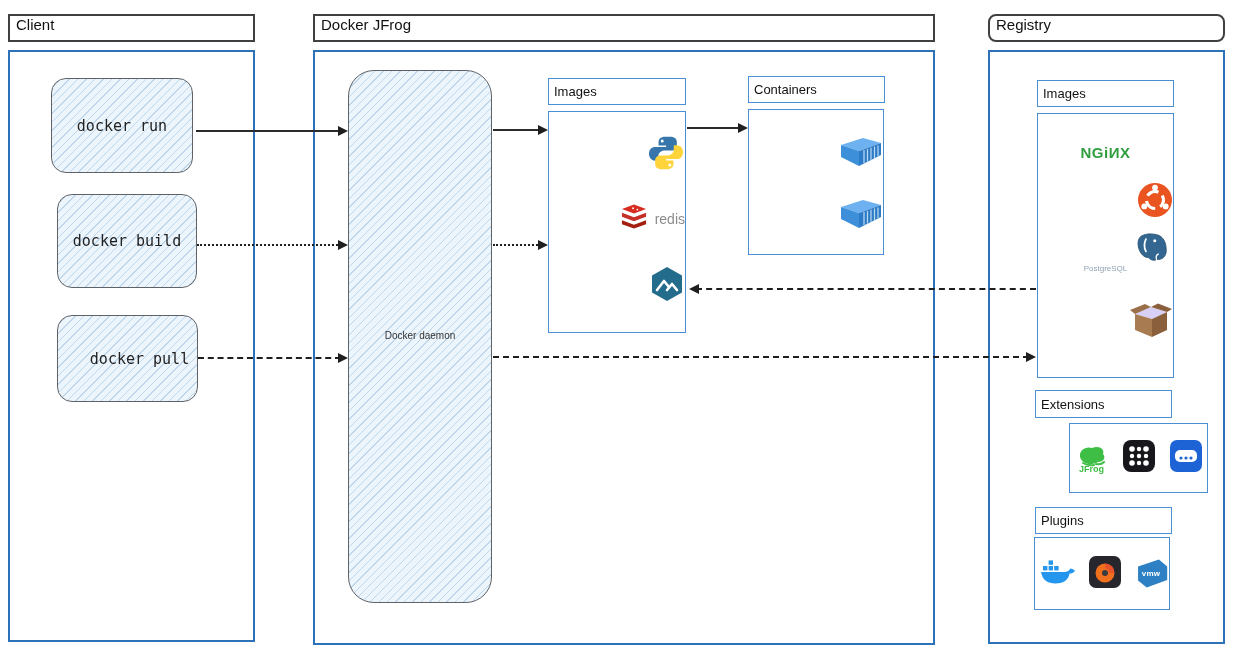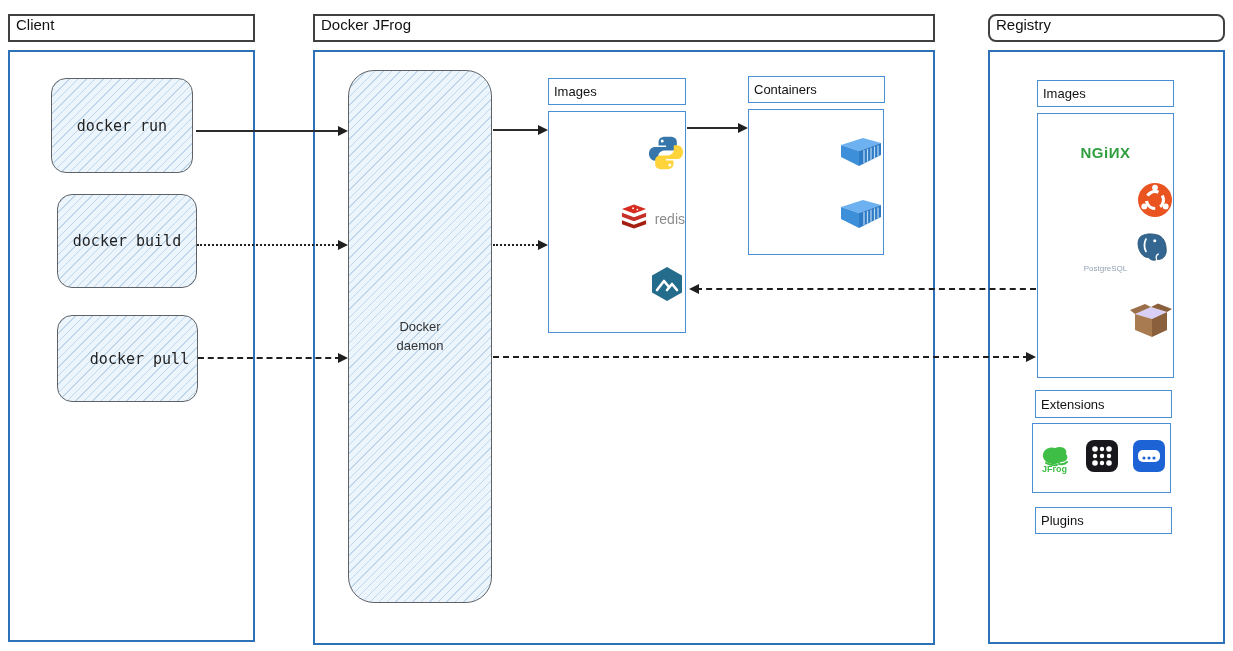--- a/index.html
+++ b/index.html
@@ -20,21 +20,21 @@
   }
   .sub-body{position:absolute;box-sizing:border-box;border:1.5px solid #4a8fd3;background:#fff;}
   
   .sketch{
     position:absolute;box-sizing:border-box;border:1.4px solid #5f6368;
     background-color:#edf5fc;
     background-image:repeating-linear-gradient(135deg,rgba(128,172,212,.42) 0px,rgba(128,172,212,.42) 1px,transparent 1px,transparent 6px);
     display:flex;align-items:center;justify-content:center;text-align:center;
   }
   .cmd{border-radius:15px;font-family:"DejaVu Sans Mono","Liberation Mono",monospace;font-size:15px;color:#222;}
-  #daemon{border-radius:26px;font-size:13px;color:#333;}
+  #daemon{border-radius:26px;font-size:10px;color:#333;}
   #daemon span{display:block;width:84px;line-height:1.45;}
   
   .arrow{position:absolute;height:10px;}
   .ln{position:absolute;display:block;left:0;right:7px;top:4px;height:0;}
   .arrow-l .ln{left:7px;right:0;}
   .ln.solid{border-top:2px solid #2b2b2b;}
   .ln.dotted{border-top:2.6px dotted #1f1f1f;}
   .ln.dashed{border-top:2.6px dashed #1f1f1f;}
   .hd{position:absolute;display:block;width:0;height:0;top:0;}
   .hd-r{right:0;border-top:5px solid transparent;border-bottom:5px solid transparent;border-left:10px solid #1f1f1f;}
@@ -174,21 +174,21 @@
         <polygon points="40,13 45,10 31,4.5 24,8" fill="#8a5f3c"></polygon>
         <polygon points="8,15 25,20 25,38 8,31" fill="#a97b50"></polygon>
         <polygon points="25,20 40,13 40,31 25,38" fill="#8a5f3c"></polygon>
       </svg>
     </div>
   </div>
 
   <div class="sub-title" style="left:1035px;top:390px;width:137px;height:28px;">
     <span>Extensions</span>
   </div>
-  <div class="sub-body" style="left:1032px;top:423px;width:139px;height:70px;">
+  <div class="sub-body" style="left:1069px;top:423px;width:139px;height:70px;">
     <div class="icon-row">
       <div class="jfrog-wrap">
         <svg width="34" height="24" viewBox="0 0 34 24">
           <path d="M5 14C4 7 11 3 17 5c7-3 13 1 11 6 3 3 1 8-5 8-7 4-16 2-18-5z" fill="#3fbe46"></path>
           <path d="M8 20q5 3 11 2M21 21q5 1 8-2" stroke="#3fbe46" stroke-width="2" fill="none" stroke-linecap="round"></path>
         </svg>
         <span class="jfrog-txt">JFrog</span>
       </div>
       <span>
         <svg width="34" height="34" viewBox="0 0 34 34">
@@ -212,20 +212,46 @@
             <circle cx="17" cy="19" r="1.6" fill="#1e63d6"></circle>
             <circle cx="22" cy="19" r="1.6" fill="#1e63d6"></circle>
         </svg>
       </span>
     </div>
   </div>
 
   <div class="sub-title" style="left:1035px;top:507px;width:137px;height:27px;">
     <span>Plugins</span>
   </div>
+  <div class="sub-body" style="left:1034px;top:537px;width:136px;height:73px;">
+    <div class="icon-row" style="gap:11px;">
+      <span>
+        <svg width="42" height="30" viewBox="0 0 42 30">
+          <g fill="#2496ED">
+            <path d="M3 15h26c3 0 5-1 6.5-3.5 1.5.2 3.5 1.2 4.5 2.5-1.5 2-3.5 2.5-5.5 2.5-1 7-7 10-14 10-8 0-13-3.5-14.5-11.5z"></path>
+            <rect x="8" y="9" width="4.4" height="4.4"></rect>
+              <rect x="13.6" y="9" width="4.4" height="4.4"></rect>
+            <rect x="19.2" y="9" width="4.4" height="4.4"></rect>
+              <rect x="13.6" y="3.4" width="4.4" height="4.4"></rect>
+          </g>
+        </svg>
+      </span>
+      <span>
+        <svg width="34" height="34" viewBox="0 0 34 34">
+          <rect x="1" y="1" width="32" height="32" rx="7" fill="#26262c"></rect>
+          <circle cx="17" cy="18" r="9.5" fill="#F0701D"></circle>
+          <path d="M17 8.5A9.5 9.5 0 0 1 26.5 18l-5 0A4.5 4.5 0 0 0 17 13.5z" fill="#E8522B"></path>
+          <circle cx="17" cy="18" r="3" fill="#3b3b41"></circle>
+        </svg>
+      </span>
+      <span class="vmware-shape">
+        <span class="vmware-txt">vmw</span>
+      </span>
+    </div>
+  </div>
 
   <div class="arrow" style="left:196px;top:126px;width:152px;">
     <i class="ln solid"></i>
       <i class="hd hd-r"></i>
   </div>
   <div class="arrow" style="left:493px;top:125px;width:55px;">
     <i class="ln solid"></i>
       <i class="hd hd-r"></i>
   </div>
   <div class="arrow" style="left:687px;top:123px;width:61px;">

